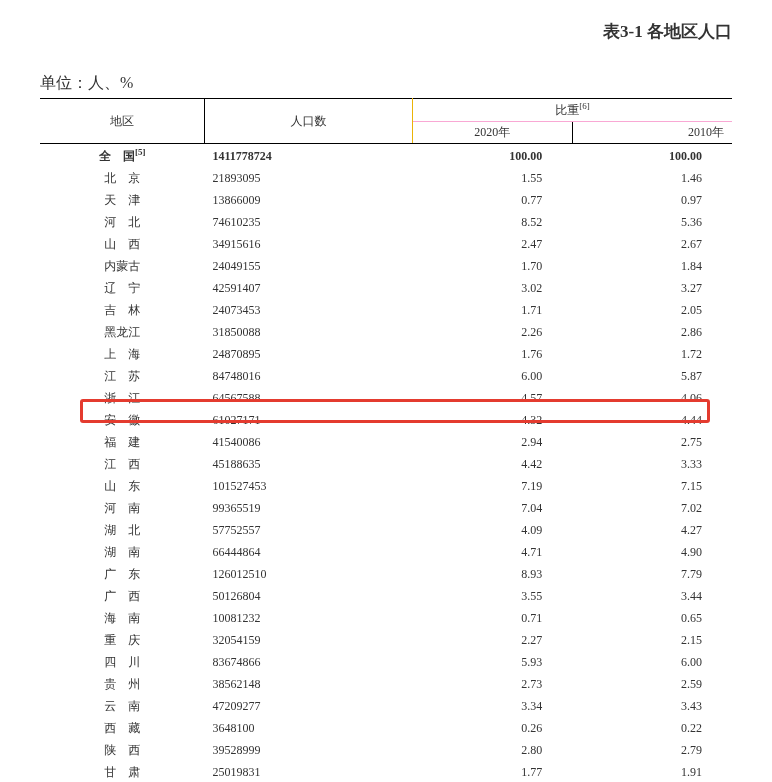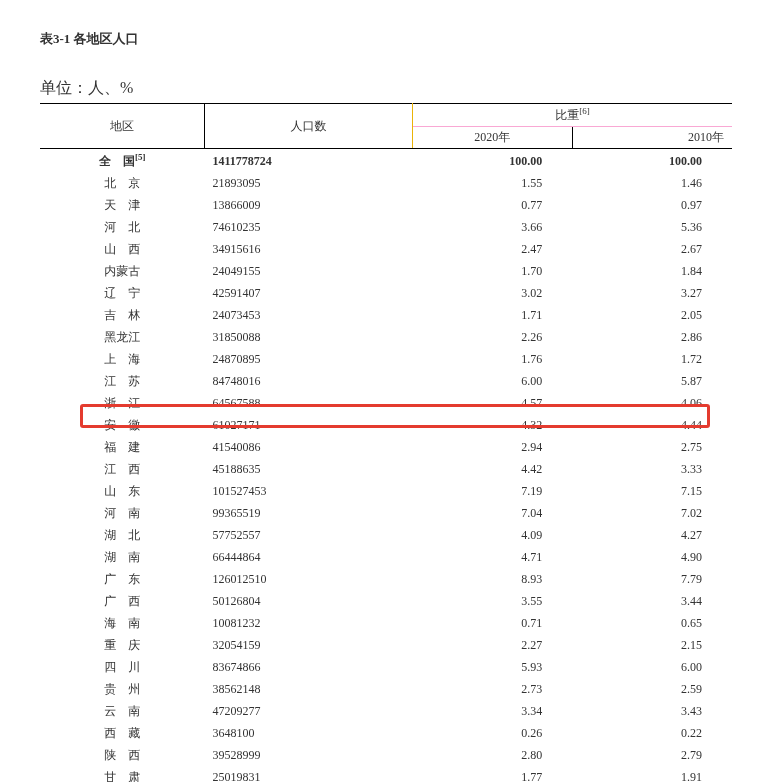--- a/index.html
+++ b/index.html
@@ -6,26 +6,25 @@
     margin: 0;
     padding: 20px 40px;
     font-family: "SimSun", "宋体", serif;
     font-size: 13px;
     color: #333;
     background: #fff;
     width: 772px;
     box-sizing: border-box;
   }
   .title {
-    text-align: left;
+    text-align: right;
     font-weight: bold;
-    font-size: 13px;
+    font-size: 17px;
     color: #333;
     margin-bottom: 30px;
-    margin-top: 10px;
   }
   .unit {
     font-size: 16px;
     margin-bottom: 4px;
     padding-right: 10px;
   }
   table {
     border-collapse: collapse;
     width: 100%;
   }
@@ -139,21 +138,21 @@
         </tr>
         <tr>
           <td class="region">天　津</td>
           <td class="pop">13866009</td>
           <td class="r2020">0.77</td>
           <td class="r2010">0.97</td>
         </tr>
         <tr>
           <td class="region">河　北</td>
           <td class="pop">74610235</td>
-          <td class="r2020">3.66</td>
+          <td class="r2020">8.52</td>
           <td class="r2010">5.36</td>
         </tr>
         <tr>
           <td class="region">山　西</td>
           <td class="pop">34915616</td>
           <td class="r2020">2.47</td>
           <td class="r2010">2.67</td>
         </tr>
         <tr>
           <td class="region">内蒙古</td>

